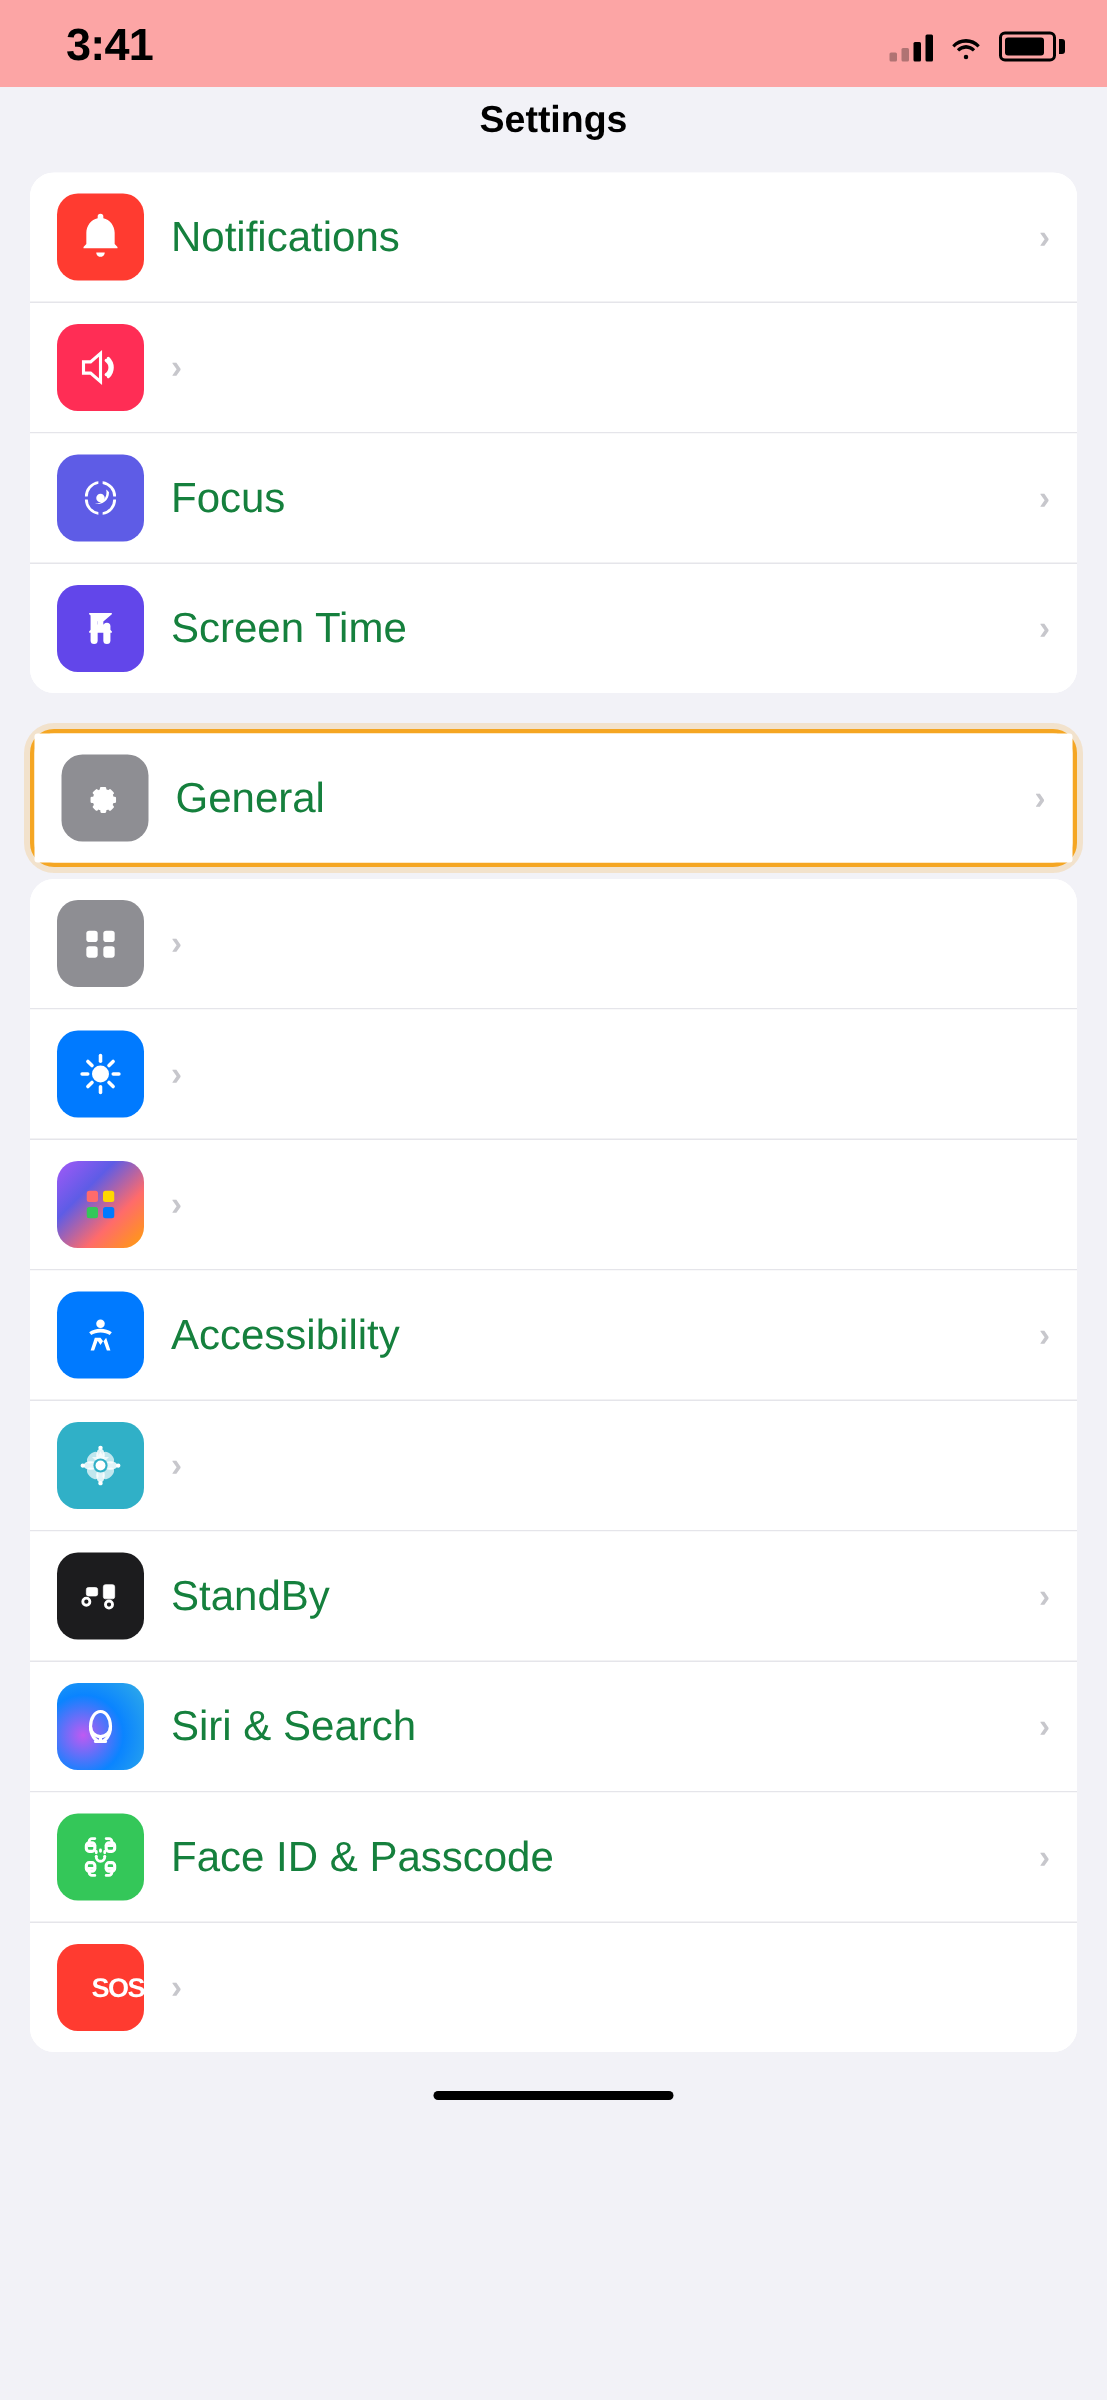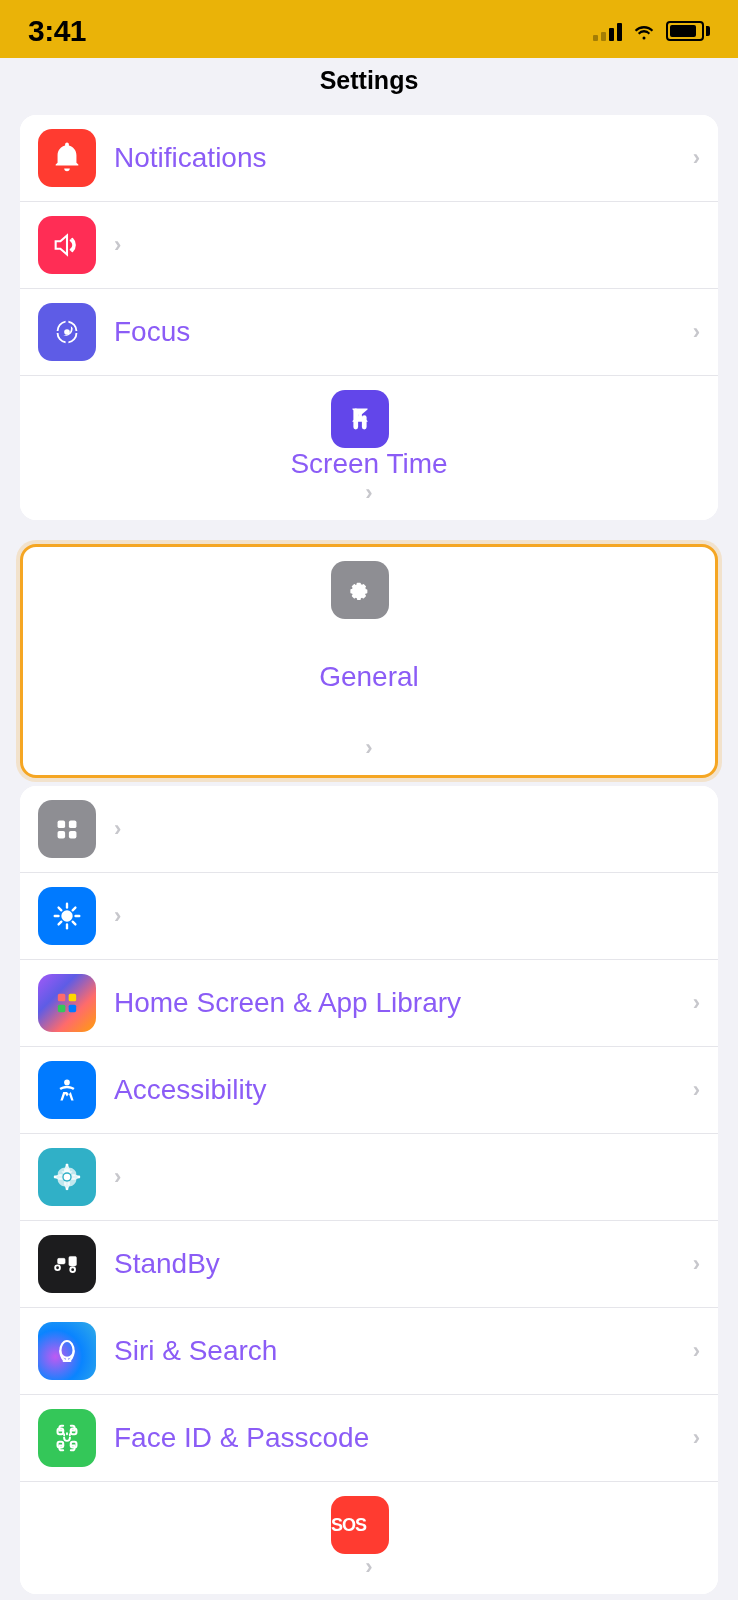--- a/index.html
+++ b/index.html
@@ -11,22 +11,22 @@
       background: #f2f2f7;
       font-family: -apple-system, 'SF Pro Text', 'Helvetica Neue', sans-serif;
       color: #000;
     }
 
     
     .status-bar {
       display: flex;
       justify-content: space-between;
       align-items: center;
-      padding: 14px 28px 10px 28px;
-      background: #eab308;
+      padding: 14px 28px 10px 44px;
+      background: #fca5a5;
     }
 
     .status-time {
       font-size: 30px;
       font-weight: 600;
       letter-spacing: -0.5px;
     }
 
     .status-icons {
       display: flex;
@@ -122,39 +122,38 @@
       align-items: center;
       padding: 14px 18px;
       border-bottom: 1px solid #e5e5ea;
       cursor: pointer;
       background: #fff;
       position: relative;
     }
 
     .settings-row:last-child {
       border-bottom: none;
-      flex-direction: column;
     }
 
     .icon-wrap {
       width: 58px;
       height: 58px;
       border-radius: 14px;
       display: flex;
       align-items: center;
       justify-content: center;
       margin-right: 18px;
       flex-shrink: 0;
       font-size: 28px;
     }
 
     .row-label {
       flex: 1;
       font-size: 28px;
-      color: #8b5cf6;
+      color: #15803d;
       font-weight: 400;
     }
 
     .chevron {
       color: #c7c7cc;
       font-size: 22px;
       font-weight: 600;
     }
 
     
@@ -271,21 +270,21 @@
 
         <path d="M10 7h16v1l-6 5v2l6 5v1H10v-1l6-5v-2L10 8V7z" fill="white"></path>
       </svg>
     </div>
     <span class="row-label">Screen Time</span>
     <span class="chevron">›</span>
   </div>
 </div>
 
 <div class="section-highlight">
-  <div class="settings-row" style="border-radius:20px;gap:42px;">
+  <div class="settings-row" style="border-radius:2px;">
     <div class="icon-wrap bg-gray">
       <svg viewBox="0 0 36 36" fill="white" xmlns="http://www.w3.org/2000/svg" width="34" height="34">
         <path d="M18 12a6 6 0 1 0 0 12 6 6 0 0 0 0-12zm0 10a4 4 0 1 1 0-8 4 4 0 0 1 0 8z" fill="white"></path>
         <path d="M29.5 16.5h-1.6a10 10 0 0 0-.9-2.2l1.1-1.1a1.5 1.5 0 0 0 0-2.1l-3.2-3.2a1.5 1.5 0 0 0-2.1 0l-1.1 1.1a10 10 0 0 0-2.2-.9V6.5a1.5 1.5 0 0 0-1.5-1.5h-4.5a1.5 1.5 0 0 0-1.5 1.5v1.6a10 10 0 0 0-2.2.9L9.3 7.9a1.5 1.5 0 0 0-2.1 0L3.9 11a1.5 1.5 0 0 0 0 2.1l1.1 1.1a10 10 0 0 0-.9 2.2H2.5A1.5 1.5 0 0 0 1 18v4.5a1.5 1.5 0 0 0 1.5 1.5h1.6a10 10 0 0 0 .9 2.2L3.9 27.3a1.5 1.5 0 0 0 0 2.1l3.2 3.2a1.5 1.5 0 0 0 2.1 0l1.1-1.1a10 10 0 0 0 2.2.9v1.6a1.5 1.5 0 0 0 1.5 1.5H18a1.5 1.5 0 0 0 1.5-1.5v-1.6a10 10 0 0 0 2.2-.9l1.1 1.1a1.5 1.5 0 0 0 2.1 0l3.2-3.2a1.5 1.5 0 0 0 0-2.1l-1.1-1.1a10 10 0 0 0 .9-2.2h1.6a1.5 1.5 0 0 0 1.5-1.5V18a1.5 1.5 0 0 0-1.5-1.5z" fill="white" transform="scale(0.6) translate(12, 12)"></path>
       </svg>
     </div>
     <span class="row-label">General</span>
     <span class="chevron">›</span>
   </div>
 </div>
@@ -323,21 +322,20 @@
 
   <div class="settings-row">
     <div class="icon-wrap" style="background: linear-gradient(135deg, #a259f7, #5e5ce6, #ff6b6b, #ff9f0a); border-radius:14px; margin-right:18px; width:58px; height:58px; display:flex; align-items:center; justify-content:center;">
       <svg viewBox="0 0 36 36" fill="white" xmlns="http://www.w3.org/2000/svg" width="30" height="30">
         <rect x="7" y="7" width="9" height="9" rx="2" fill="#ff6b6b"></rect>
         <rect x="20" y="7" width="9" height="9" rx="2" fill="#ffd700"></rect>
         <rect x="7" y="20" width="9" height="9" rx="2" fill="#34c759"></rect>
         <rect x="20" y="20" width="9" height="9" rx="2" fill="#007aff"></rect>
       </svg>
     </div>
-    <span class="row-label">Home Screen &amp; App Library</span>
     <span class="chevron">›</span>
   </div>
 
   <div class="settings-row">
     <div class="icon-wrap bg-blue">
       <svg viewBox="0 0 36 36" fill="white" xmlns="http://www.w3.org/2000/svg" width="34" height="34">
         <circle cx="18" cy="10" r="3" fill="white"></circle>
         <path d="M10 16c2-1.5 5-2.5 8-2.5s6 1 8 2.5l-1.5 2c-1.5-1-4-1.8-6.5-1.8s-5 .8-6.5 1.8L10 16z" fill="white"></path>
         <path d="M14 20l-3 9h2.5l2.5-7 2 3 2-3 2.5 7H25l-3-9-2 2.5-2-2.5z" fill="white"></path>
       </svg>
@@ -421,21 +419,21 @@
         <path d="M22 10h4V7a2 2 0 0 0-2-2h-2" stroke="white" stroke-width="2" fill="none" stroke-linecap="round"></path>
         <path d="M14 26h-4v3a2 2 0 0 0 2 2h2" stroke="white" stroke-width="2" fill="none" stroke-linecap="round"></path>
         <path d="M22 26h4v3a2 2 0 0 1-2 2h-2" stroke="white" stroke-width="2" fill="none" stroke-linecap="round"></path>
       </svg>
     </div>
     <span class="row-label">Face ID &amp; Passcode</span>
     <span class="chevron">›</span>
   </div>
 
   <div class="settings-row">
-    <div class="icon-wrap bg-red" style="display:flex; align-items:center; justify-content:flex-start;">
+    <div class="icon-wrap bg-red" style="display:flex; align-items:center; justify-content:flex-end;">
       <span style="color:white; font-size:18px; font-weight:800; letter-spacing:-1px;">SOS</span>
     </div>
     <span class="chevron">›</span>
   </div>
 
 </div>
 
 <div class="home-indicator">
   <div class="home-bar"></div>
 </div>

